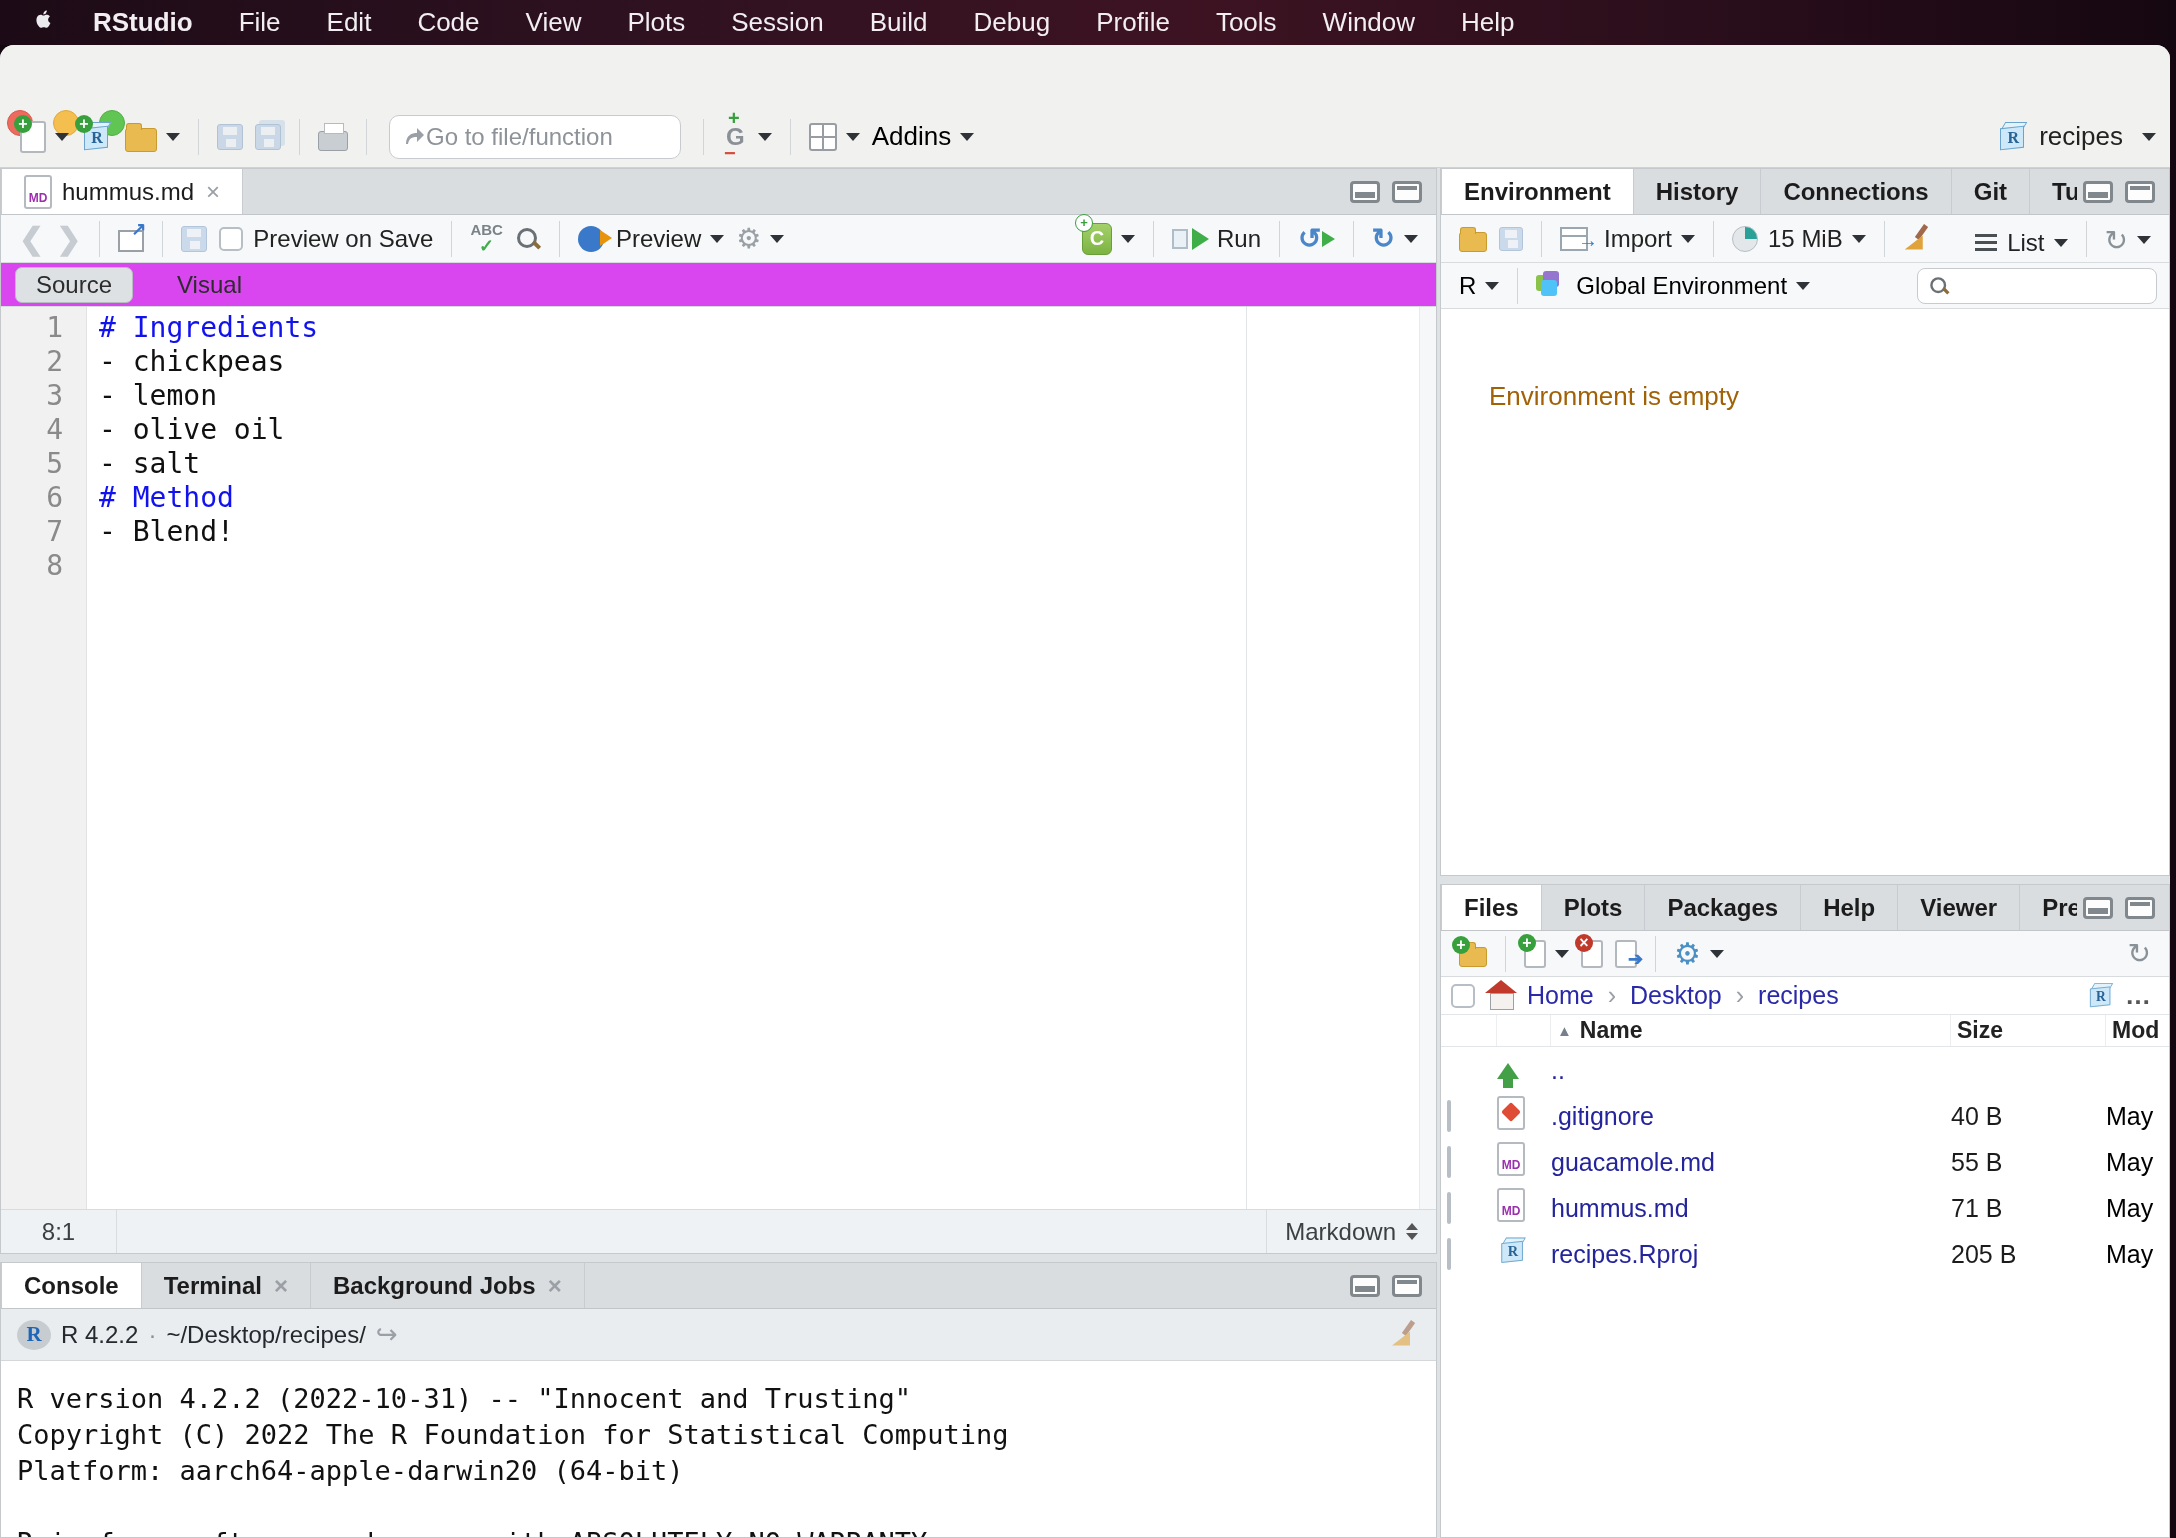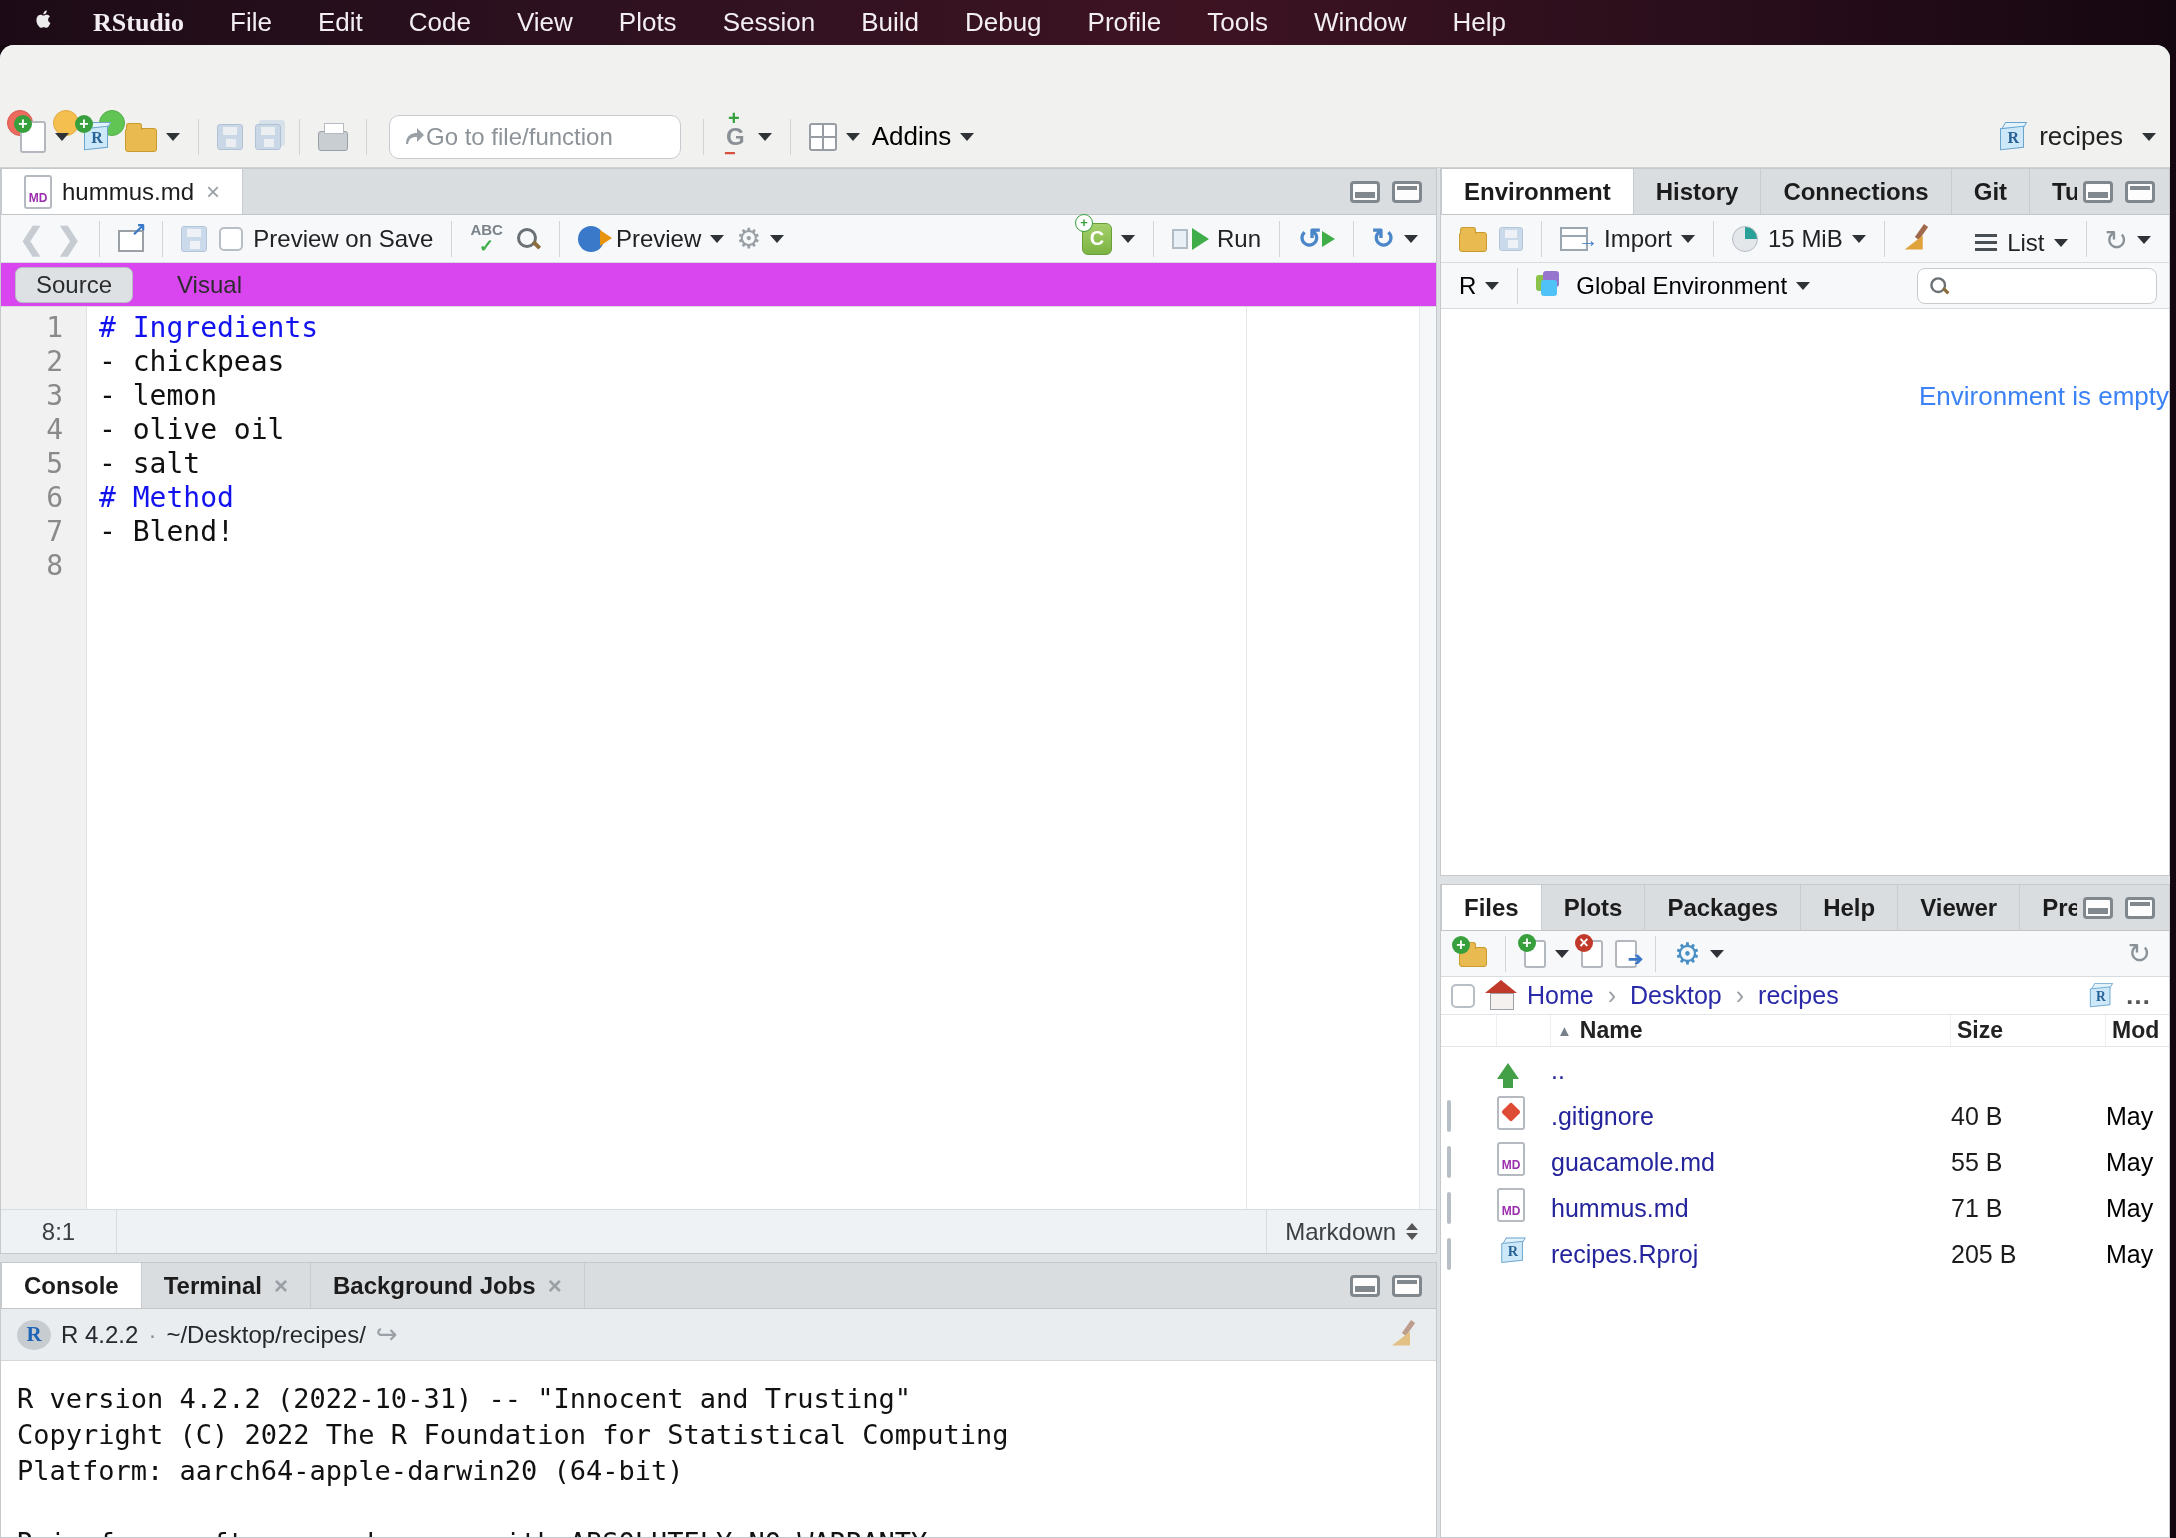--- a/index.html
+++ b/index.html
@@ -5,21 +5,21 @@
   * { margin:0; padding:0; box-sizing:border-box; }
   html,body { width:2176px; height:1538px; overflow:hidden; background:#140710;
               font-family:"Liberation Sans", sans-serif; -webkit-font-smoothing:antialiased; }
 
   
   .menubar { position:absolute; left:0; top:0; width:2176px; height:45px; color:#f2eef1;
              background:linear-gradient(90deg,#1c0b16,#2e1120 28%,#3d1322 55%,#2a0e1b 78%,#150710);
              display:flex; align-items:center; font-size:26px; }
   .menubar .apple { margin:0 14px 0 30px; }
   .menu-item { padding:0 23px; }
-  .menu-item.app { font-weight:700;font-family:Liberation Serif, serif; }
+  .menu-item.app { font-weight:700; }
 
   
   .window { position:absolute; left:0; top:45px; width:2170px; height:1493px;
             background:#dfe2e5; border-radius:14px 14px 0 0; overflow:hidden; }
   .chrome { position:absolute; left:0; top:0; width:100%; height:123px; background:#f1f1f0;
             border-bottom:1px solid #cfd2d4; }
   .titlebar { position:absolute; left:0; top:0; width:100%; height:60px; }
   .tl { position:absolute; top:65px; width:26px; height:26px; border-radius:50%; }
   .tl.red{ left:7px;  background:#ed6a5e; border:1px solid #d6584e;}
   .tl.yel{ left:53px; background:#f5bf4f; border:1px solid #dfa93c;}
@@ -106,21 +106,21 @@
   .rbadge { width:34px; height:30px; border-radius:50%; background:#c7ccd1; color:#1f65b7; font-weight:700; font-size:21px;
             display:flex; align-items:center; justify-content:center; font-family:"Liberation Serif",serif; }
   .con-out { padding:20px 0 0 16px; font-family:"DejaVu Sans Mono",monospace; font-size:27px; line-height:36px; color:#111; overflow:hidden; height:176px; white-space:pre; }
 
   
   .env-pane { left:1440px; top:123px; width:730px; height:708px; }
   .files-pane { left:1440px; top:839px; width:730px; height:654px; }
   .row2 { height:46px; background:#f6f8fa; border-bottom:1px solid #d9dcdf; display:flex; align-items:center; padding:0 12px; font-size:24px; }
   .searchbox { margin-left:auto; width:240px; height:36px; border:1px solid #c7cbcf; border-radius:8px; background:#fff; display:flex; align-items:center; padding:0 8px; gap:6px; }
   .searchbox input { border:none; outline:none; width:180px; font-size:22px; background:transparent; }
-  .empty-msg { text-align:right; padding-top:72px; font-size:26px; color:#3b82f6; }
+  .empty-msg { text-align:left; padding-top:72px; font-size:26px; color:#a16207;padding-left:48px; }
 
   
   .crumbrow { height:38px; border-bottom:1px solid #e3e6e8; display:flex; align-items:center; padding:0 10px; gap:10px; font-size:25px; }
   .bc-link { color:#2a2aa8; }
   .bc-sep::before { content:"\203A"; color:#9aa0a6; padding:0 4px; }
   .fhead { height:32px; border-bottom:1px solid #e3e6e8; display:flex; font-size:23px; font-weight:700; color:#222; align-items:center;text-align:center; }
   .fc1{width:56px;} .fc2{width:54px;} .fc3{width:400px;} .fc4{width:155px;} .fc5{flex:1;}
   .fcell { height:100%; display:flex; align-items:center; border-right:1px solid #eceef0; padding-left:6px; }
   .frow { height:46px; display:flex; align-items:center; font-size:25px; }
   .frow .name { color:#24249c; }

